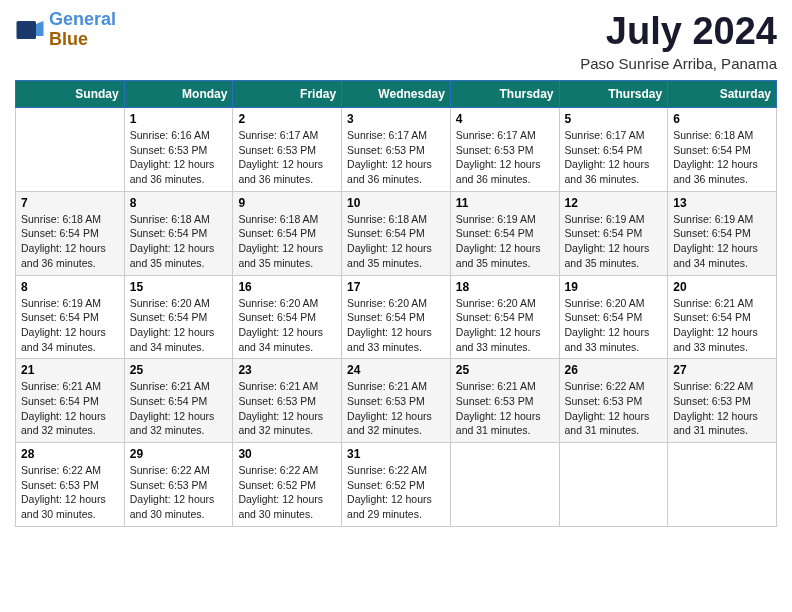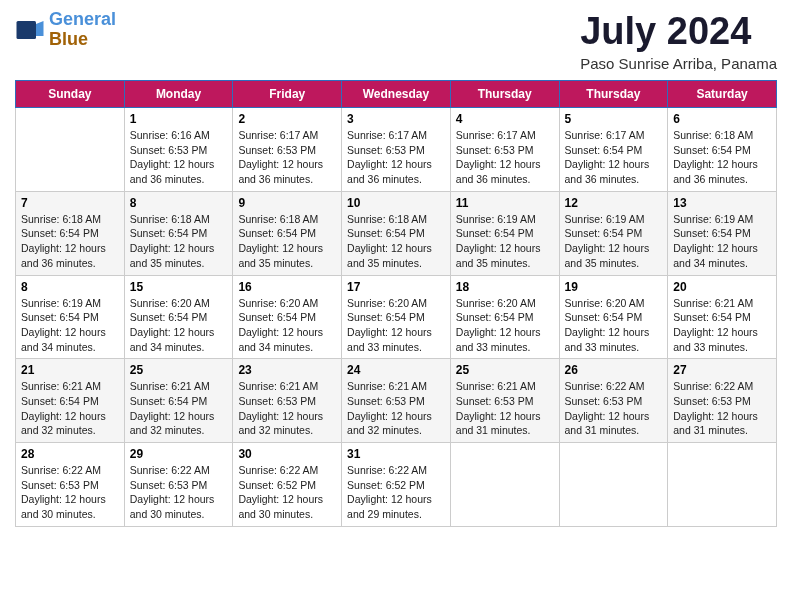--- a/index.html
+++ b/index.html
@@ -28,40 +28,41 @@
       line-height: 1.1;
     }
     .logo-text span {
       color: #4a90d9;
     }
     .logo-icon {
       width: 30px;
       height: 30px;
     }
     .title-block {
+      text-align: right;
     }
     .month-title {
       font-size: 38px;
       font-weight: bold;
       color: #1a1a2e;
     }
     .location {
       font-size: 15px;
       color: #333;
       margin-top: 2px;
     }
     .calendar {
       width: 100%;
       border-collapse: collapse;
       font-size: 11px;
     }
     .calendar th {
-      background-color: #be185d;
+      background-color: #0f766e;
       color: #fff;
-      text-align: center;
+      text-align: right;
       padding: 6px 5px;
       font-size: 12px;
       font-weight: bold;
       border: 1px solid #2d6dbd;
     }
     .calendar td {
       border: 1px solid #ccc;
       vertical-align: top;
       padding: 4px 5px;
       width: 108px;

